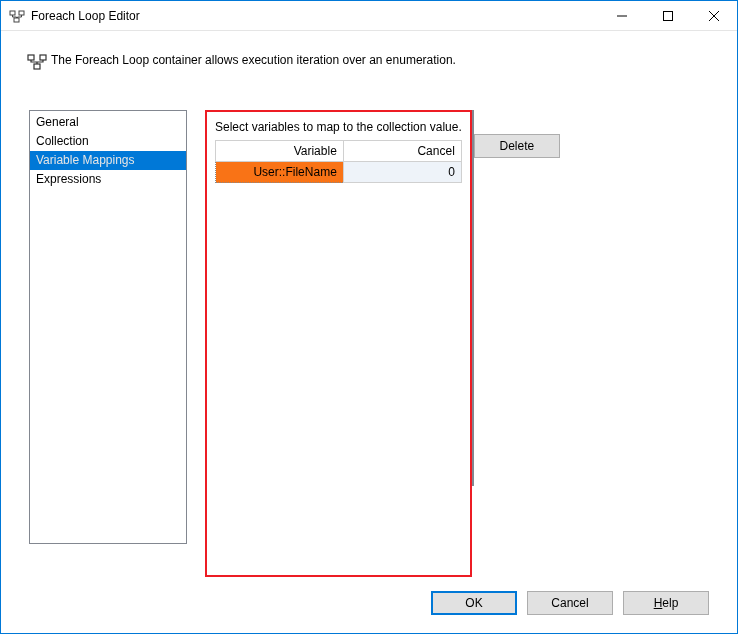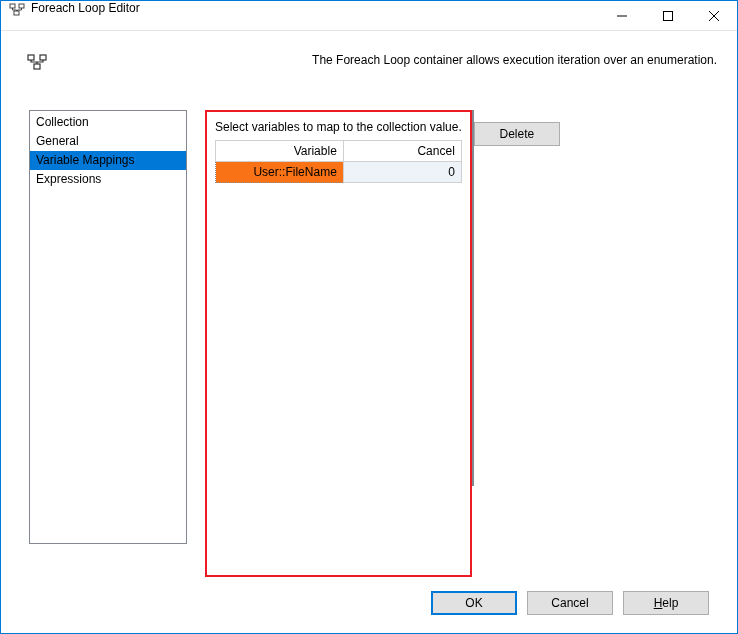--- a/index.html
+++ b/index.html
@@ -14,20 +14,21 @@
     width: 738px;
     height: 634px;
     border: 1px solid #0078d7;
     background: #fff;
     display: flex;
     flex-direction: column;
   }
   .titlebar {
     height: 30px;
     display: flex;
+    align-items: center;
     border-bottom: 1px solid #e5e5e5;
     padding-left: 8px;
   }
   .titlebar-icon {
     width: 16px; height: 16px;
     margin-right: 6px;
     display: flex; align-items: center; justify-content: center;
   }
   .titlebar-title { flex: 0 0 auto; }
   .titlebar-spacer { flex: 1; }
@@ -35,21 +36,20 @@
     width: 46px; height: 30px;
     display:flex; align-items:center; justify-content:center;
     color:#000;
   }
   .win-btn svg { display:block; }
   .description-row {
     display:flex;
     align-items:flex-start;
     padding: 20px 20px 20px 26px;
     gap: 4px;
-    justify-content: space-between;
   }
   .description-text { padding-top: 2px; }
   .body {
     flex:1;
     display:flex;
     padding: 16px 28px 0 28px;
     gap: 18px;
   }
   .nav {
     width: 158px;
@@ -59,21 +59,21 @@
     padding: 2px 0;
   }
   .nav-item {
     padding: 1px 6px;
     line-height: 17px;
     color:#000;
     cursor:default;
   }
   .nav-item.selected {
     background:#0078d7;
-    color:#000000;
+    color:#e5e5e5;
   }
   .content {
     flex:1;
     display:flex;
     flex-direction:row;
   }
   .highlight-box {
     border: 2px solid #ed1c24;
     padding: 6px 8px 10px 8px;
     margin-bottom: 0;
@@ -105,21 +105,21 @@
   .grid tr.data-row td {
     background:#eef3f9;
   }
   .grid tr.data-row td:first-child {
     background:#f97316;
     border:1px dotted #888;
   }
   .delete-row {
     display:flex;
     justify-content:flex-end;
-    margin-top: 12px;
+    margin-top: 24px;
     padding-right: 0;
   }
   .footer {
     display:flex;
     justify-content:flex-end;
     gap: 10px;
     padding: 14px 28px 18px 28px;
   }
   button.std {
     width: 86px;
@@ -174,22 +174,22 @@
         <rect x="13" y="4" width="6" height="5" fill="none" stroke="#333" stroke-width="1.2"></rect>
         <rect x="7" y="13" width="6" height="5" fill="none" stroke="#333" stroke-width="1.2"></rect>
         <path d="M4 9 v2 h6 v2 M16 9 v2 h-6 v2" fill="none" stroke="#333" stroke-width="1.2"></path>
       </svg>
     </span>
     <span class="description-text">The Foreach Loop container allows execution iteration over an enumeration.</span>
   </div>
 
   <div class="body">
     <div class="nav">
+      <div class="nav-item">General</div>
       <div class="nav-item">Collection</div>
-      <div class="nav-item">General</div>
       <div class="nav-item selected">Variable Mappings</div>
       <div class="nav-item">Expressions</div>
     </div>
 
     <div class="content">
       <div class="highlight-box">
         <div class="instruction">Select variables to map to the collection value.</div>
         <table class="grid">
           <tbody>
               <tr>

